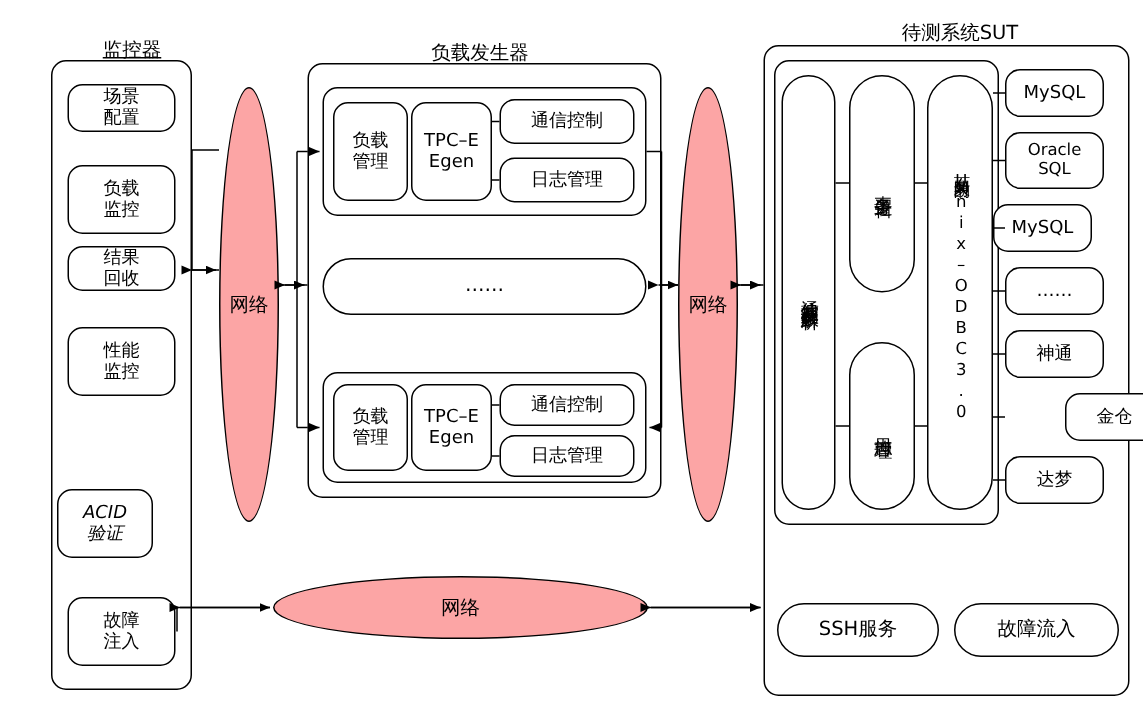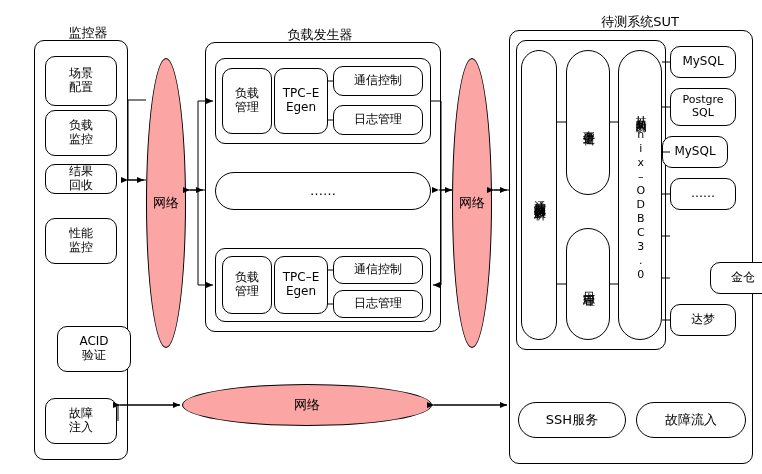--- a/index.html
+++ b/index.html
@@ -64,32 +64,32 @@
   }
   .t11 { font-size: 11px; }
   .t12 { font-size: 12px; }
   .t13 { font-size: 13px; }
 </style>
 </head>
 <body>
 
 <div id="canvas">
 
-  <div class="abs grouplabel t13" style="left:48px; top:24px; width:80px;">监控器</div>
+  <div class="abs grouplabel t13" style="left:48px; top:24px; width:80px;text-decoration:underline;">监控器</div>
   <div class="abs group" style="left:34px; top:40px; width:94px; height:420px;"></div>
 
-  <div class="abs rbox t12" style="left:45px; top:56px; width:72px; height:50px; white-space:pre-line;">场景
+  <div class="abs rbox t12" style="left:45px; top:56px; width:72px; height:32px; white-space:pre-line;">场景
 配置</div>
   <div class="abs rbox t12" style="left:45px; top:110px; width:72px; height:46px; white-space:pre-line;">负载
 监控</div>
   <div class="abs rbox t12" style="left:45px; top:164px; width:72px; height:30px; white-space:pre-line;">结果
 回收</div>
   <div class="abs rbox t12" style="left:45px; top:218px; width:72px; height:46px; white-space:pre-line;">性能
 监控</div>
-  <div class="abs rbox t12" style="left:57px; top:326px; width:74px; height:46px; white-space:pre-line;">ACID
+  <div class="abs rbox t12" style="left:38px; top:326px; width:64px; height:46px; white-space:pre-line;font-style:italic;">ACID
 验证</div>
   <div class="abs rbox t12" style="left:45px; top:398px; width:72px; height:46px; white-space:pre-line;">故障
 注入</div>
 
   <div class="abs ellipse t13" style="left:146px; top:58px; width:40px; height:290px;">网络</div>
 
   <div class="abs grouplabel t13" style="left:255px; top:26px; width:130px;">负载发生器</div>
   <div class="abs group" style="left:205px; top:42px; width:236px; height:290px;"></div>
 
   <div class="abs group" style="left:215px; top:58px; width:216px; height:86px;"></div>
@@ -127,29 +127,30 @@
 
   <div class="abs rbox t12" style="left:566px; top:228px; width:44px; height:112px; border-radius:22px;">
     <span class="vert-text t12">日志管理</span>
   </div>
 
   <div class="abs rbox t11" style="left:618px; top:50px; width:44px; height:290px; border-radius:22px;">
     <span class="vert-text t11">面向对象的Unix–ODBC3.0</span>
   </div>
 
   <div class="abs rbox t12" style="left:670px; top:46px; width:66px; height:32px;">MySQL</div>
-  <div class="abs rbox t11" style="left:670px; top:88px; width:66px; height:38px; white-space:pre-line;">Postgre
+  <div class="abs rbox t11" style="left:670px; top:88px; width:66px; height:38px; white-space:pre-line;">Oracle
 SQL</div>
   <div class="abs rbox t12" style="left:662px; top:136px; width:66px; height:32px;">MySQL</div>
   <div class="abs rbox t12" style="left:670px; top:178px; width:66px; height:32px;">……</div>
+  <div class="abs rbox t12" style="left:670px; top:220px; width:66px; height:32px;">神通</div>
   <div class="abs rbox t12" style="left:710px; top:262px; width:66px; height:32px;">金仓</div>
   <div class="abs rbox t12" style="left:670px; top:304px; width:66px; height:32px;">达梦</div>
 
   <div class="abs rbox t13" style="left:518px; top:402px; width:108px; height:36px; border-radius:18px;">SSH服务</div>
-  <div class="abs rbox t13" style="left:636px; top:402px; width:110px; height:36px; border-radius:18px;">故障流入</div>
+  <div class="abs rbox t13" style="left:636px; top:402px; width:110px; height:36px; border-radius:18px;font-family:Liberation Mono, monospace;">故障流入</div>
 
   <div class="abs ellipse t13" style="left:182px; top:384px; width:250px; height:42px;">网络</div>
 
   <svg class="overlay">
     <defs>
       <marker id="arrow" markerWidth="8" markerHeight="8" refX="7" refY="3" orient="auto">
         <path d="M0,0 L7,3 L0,6 z" fill="#000"></path>
       </marker>
       <marker id="arrowL" markerWidth="8" markerHeight="8" refX="0" refY="3" orient="auto">
         <path d="M7,0 L0,3 L7,6 z" fill="#000"></path>

